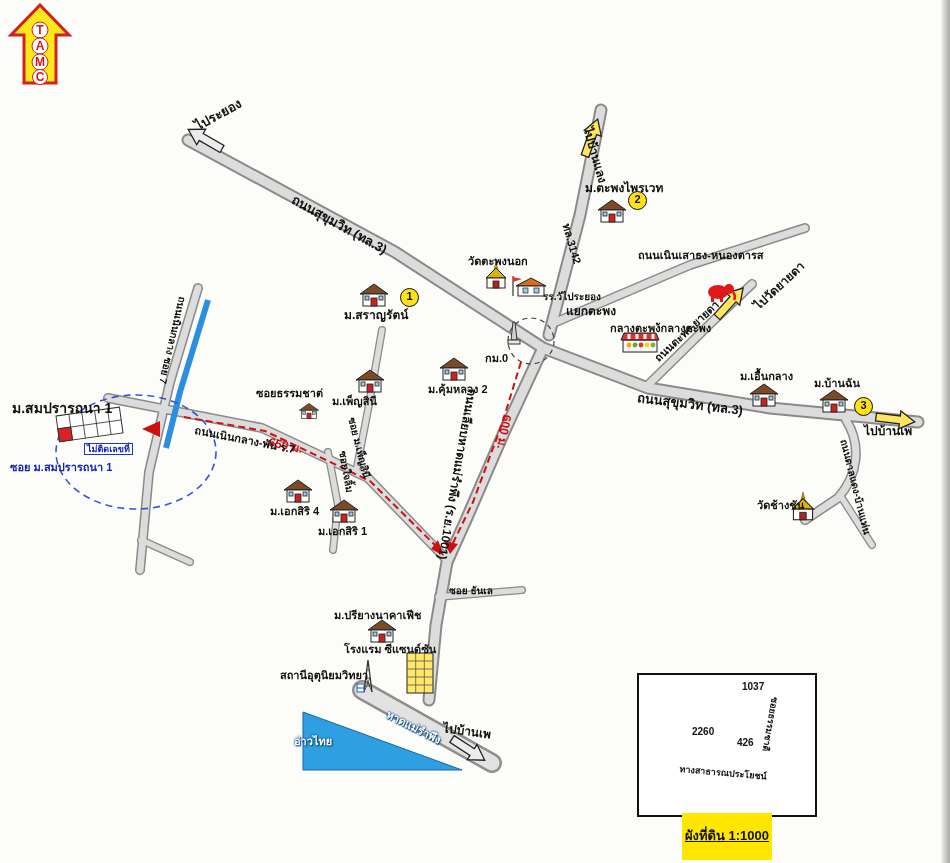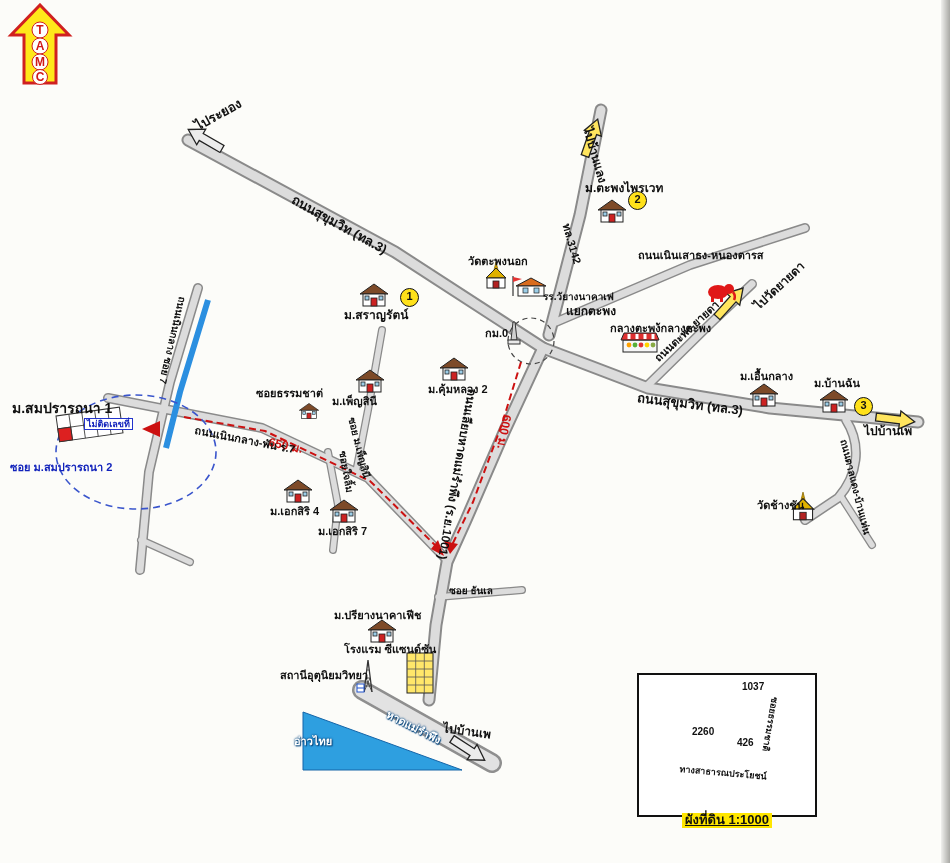--- a/index.html
+++ b/index.html
@@ -8,21 +8,21 @@
   #base{position:absolute;left:0;top:0;}
   .labels{position:absolute;left:0;top:0;width:950px;height:863px;}
   .lbl{position:absolute;font-weight:bold;font-size:11px;color:#101010;white-space:nowrap;
        transform-origin:0 0;line-height:1.15;}
   .s9{font-size:9px}.s10{font-size:10px}.s12{font-size:12px}.s13{font-size:13px}.s14{font-size:14px}
   .red{color:#cc1111}
   .blue{color:#1122bb}
   .white{color:#ffffff;text-shadow:0 0 2px #0a4a80,0 0 2px #0a4a80,1px 1px 1px #0a4a80;}
   .ul{}
   .notebox{background:#ffffff;border:1px solid #2233cc;padding:0 2px;}
-  .hl{background:#ffe600;padding:0 3px;text-decoration:underline;}
+  .hl{background:#ffe600;padding:16px 3px;text-decoration:underline;}
   .num{position:absolute;width:17px;height:17px;border-radius:50%;background:#ffe11a;
        border:1.6px solid #111;font:bold 11px/15px "Liberation Sans","DejaVu Sans",sans-serif;
        text-align:center;color:#111;}
   .inset{position:absolute;left:637px;top:673px;width:176px;height:140px;border:2px solid #111;background:#fff;}
   .edge{position:absolute;right:0;top:0;width:9px;height:863px;
         background:linear-gradient(to right,#f0f0ee,#a8a8a4);}
   .logo{position:absolute;left:7px;top:3px;width:66px;height:82px;}
   .arrowpoly{fill:#ffe55e;stroke:#222;stroke-width:1.3;}
   .arrowgray{fill:#ececec;stroke:#222;stroke-width:1.3;}
 </style>
@@ -196,31 +196,31 @@
   <div class="lbl s13" style="left:193px;top:121px;transform:rotate(-29deg)">ไประยอง</div>
   <div class="lbl s13" style="left:296px;top:193px;transform:rotate(29deg)">ถนนสุขุมวิท (ทล.3)</div>
   <div class="lbl s12" style="left:593px;top:126px;transform:rotate(74deg)">ไปบ้านแลง</div>
   <div class="lbl" style="left:572px;top:222px;transform:rotate(74deg)">ทล.3142</div>
 
   <div class="lbl s12" style="left:585px;top:182px">ม.ตะพงไพรเวท</div>
   <div class="num" style="left:628px;top:191px">2</div>
 
   <div class="lbl" style="left:638px;top:249px">ถนนเนินเสาธง-หนองตารส</div>
   <div class="lbl" style="left:468px;top:255px">วัดตะพงนอก</div>
-  <div class="lbl s10" style="left:543px;top:291px">รร.วัยางนาคาเฟ</div>
+  <div class="lbl s10" style="left:543px;top:291px">รร.วัไประยอง</div>
   <div class="lbl s12 ul" style="left:566px;top:305px">แยกตะพง</div>
   <div class="lbl" style="left:610px;top:322px">กลางตะพง้กลางตะพง</div>
 
   <div class="lbl s12" style="left:752px;top:303px;transform:rotate(-43deg)">ไปวัดยายดา</div>
   <div class="lbl" style="left:652px;top:355px;transform:rotate(-43deg)">ถนนตะพง-ยายดา</div>
 
   <div class="lbl s12" style="left:344px;top:309px">ม.สราญรัตน์</div>
   <div class="num" style="left:400px;top:288px">1</div>
 
-  <div class="lbl" style="left:485px;top:327px">กม.0</div>
+  <div class="lbl" style="left:485px;top:352px">กม.0</div>
   <div class="lbl s13" style="left:638px;top:391px;transform:rotate(7deg)">ถนนสุขุมวิท (ทล.3)</div>
 
   <div class="lbl" style="left:740px;top:370px">ม.เอื้นกลาง</div>
   <div class="lbl" style="left:814px;top:377px">ม.บ้านฉัน</div>
   <div class="num" style="left:854px;top:397px">3</div>
   <div class="lbl s12" style="left:864px;top:425px">ไปบ้านเพ</div>
   <div class="lbl s10" style="left:849px;top:438px;transform:rotate(76deg)">ถนนตาลแดง-บ้านแท่น</div>
   <div class="lbl" style="left:757px;top:499px">วัดช้างชัน</div>
 
   <div class="lbl" style="left:256px;top:387px">ซอยธรรมชาต่</div>
@@ -228,26 +228,26 @@
   <div class="lbl s10" style="left:357px;top:416px;transform:rotate(76deg)">ซอย ม.เพ็ญสินี</div>
   <div class="lbl" style="left:428px;top:383px">ม.คุ้มหลวง 2</div>
 
   <div class="lbl s12" style="left:478px;top:390px;transform:rotate(100deg)">ถนนเลียบหาดแม่รำพึง (ร.ย.1001)</div>
   <div class="lbl s12 red" style="left:513px;top:416px;transform:rotate(100deg)">600 ม.</div>
   <div class="lbl s12 red" style="left:270px;top:436px;transform:rotate(12deg)">650 ม.</div>
   <div class="lbl" style="left:196px;top:424px;transform:rotate(11deg)">ถนนเนินกลาง-พัน ร.7</div>
   <div class="lbl s10" style="left:188px;top:298px;transform:rotate(103deg)">ถนนเนินกลาง ซอย 7</div>
 
   <div class="lbl s14" style="left:12px;top:400px">ม.สมปรารถนา 1</div>
-  <div class="lbl s9 blue notebox" style="left:84px;top:418px">ไม่ติดเลขที่</div>
-  <div class="lbl blue" style="left:10px;top:461px">ซอย ม.สมปรารถนา 2</div>
+  <div class="lbl s9 blue notebox" style="left:84px;top:443px">ไม่ติดเลขที่</div>
+  <div class="lbl blue" style="left:10px;top:461px">ซอย ม.สมปรารถนา 1</div>
 
   <div class="lbl s10" style="left:348px;top:450px;transform:rotate(80deg)">ซอยใจลิ้ม</div>
   <div class="lbl" style="left:270px;top:505px">ม.เอกสิริ 4</div>
-  <div class="lbl" style="left:318px;top:525px">ม.เอกสิริ 7</div>
+  <div class="lbl" style="left:318px;top:525px">ม.เอกสิริ 1</div>
 
   <div class="lbl" style="left:334px;top:609px">ม.ปรียางนาคาเฟีช</div>
   <div class="lbl s10" style="left:449px;top:585px">ซอย ธันเล</div>
   <div class="lbl" style="left:344px;top:643px">โรงแรม ซีแซนด์ซัน</div>
   <div class="lbl" style="left:280px;top:669px">สถานีอุตุนิยมวิทยา</div>
 
   <div class="lbl white" style="left:390px;top:708px;transform:rotate(27deg)">หาดแม่รำพึง</div>
   <div class="lbl s12" style="left:444px;top:722px;transform:rotate(8deg)">ไปบ้านเพ</div>
   <div class="lbl white" style="left:294px;top:735px">อ่าวไทย</div>
 

